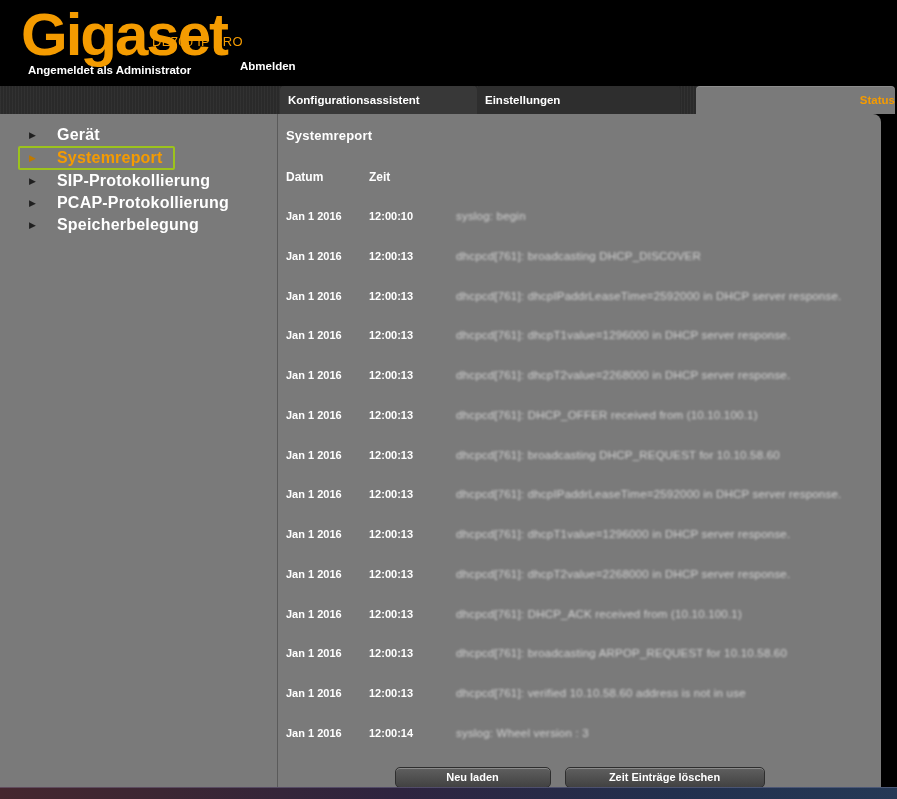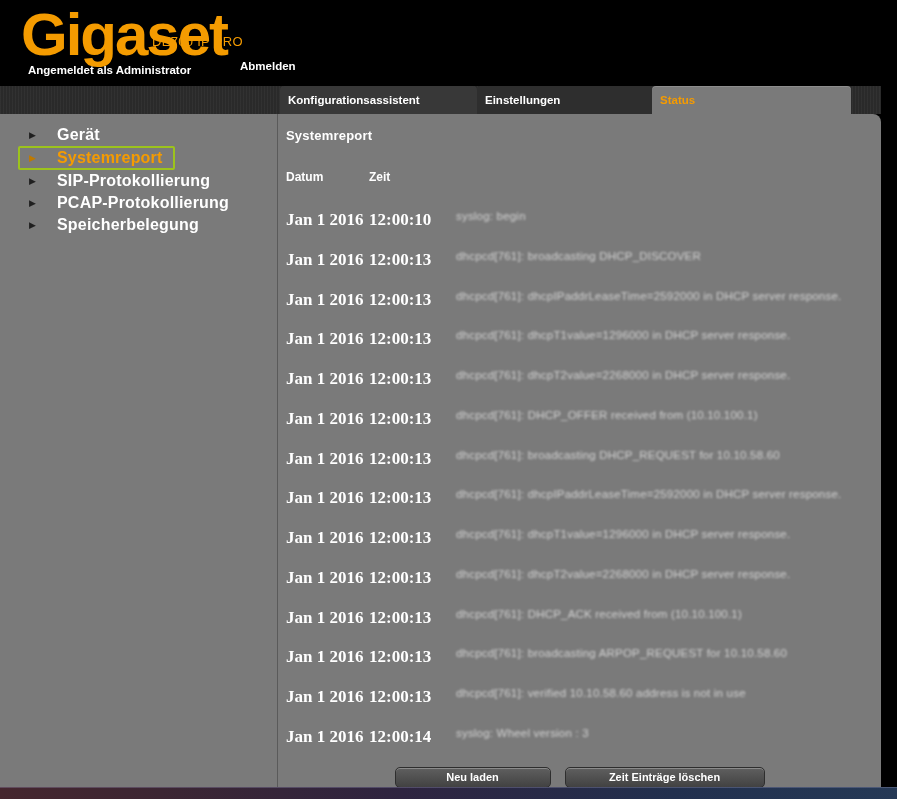--- a/index.html
+++ b/index.html
@@ -36,22 +36,22 @@
     background-image:repeating-linear-gradient(90deg, rgba(255,255,255,0.035) 0 1px, transparent 1px 3px);
   }
   .tab {
     position:absolute; top:0; height:28px;
     line-height:28px; padding-left:8px;
     font-size:11.5px; font-weight:bold; color:#fff;
     border-radius:4px 4px 0 0; cursor:pointer;
   }
   .tab-0 { left:280px; width:197px; background:#383838; }
   .tab-1 { left:477px; width:203px; background:#2e2e2e; }
-  .tab-2 { left:652px; width:199px; background:#7a7a7a; color:#f59b00;
-           box-shadow:inset 0 1px 0 rgba(255,255,255,0.15); }
+  .tab-2 { left:696px; width:199px; background:#7a7a7a; color:#f59b00;
+           box-shadow:inset 0 1px 0 rgba(255,255,255,0.15);text-align:right; }
 
   
   .card {
     display:flex; width:881px; height:673px;
     background:#7a7a7a; border-radius:0 8px 0 0;
   }
 
   
   .sidebar { width:278px; border-right:1px solid #5a5a5a; padding-top:10px; }
   .side-item {
@@ -73,21 +73,21 @@
 
   .log-head, .log-row {
     display:grid; grid-template-columns:83px 87px 1fr;
     align-items:start;
   }
   .log-head { margin-top:27px; }
   .log-head span { font-size:12px; font-weight:bold; color:#fff; }
   .log-rows { margin-top:26px; }
   .log-row { height:39.75px; }
   .log-row .datum, .log-row .zeit {
-    font-size:17px; font-weight:bold; color:#fff; white-space:nowrap;font-family:Liberation Serif, serif;
+    font-size:11px; font-weight:bold; color:#fff; white-space:nowrap;
   }
   .log-row .msg {
     font-size:11.5px; color:#dadada; white-space:nowrap;
     letter-spacing:0.2px;
     filter:blur(0.8px); opacity:0.92;
   }
 
   
   .btn-row { display:flex; justify-content:center; gap:14px; margin-top:0px; }
   .btn {

